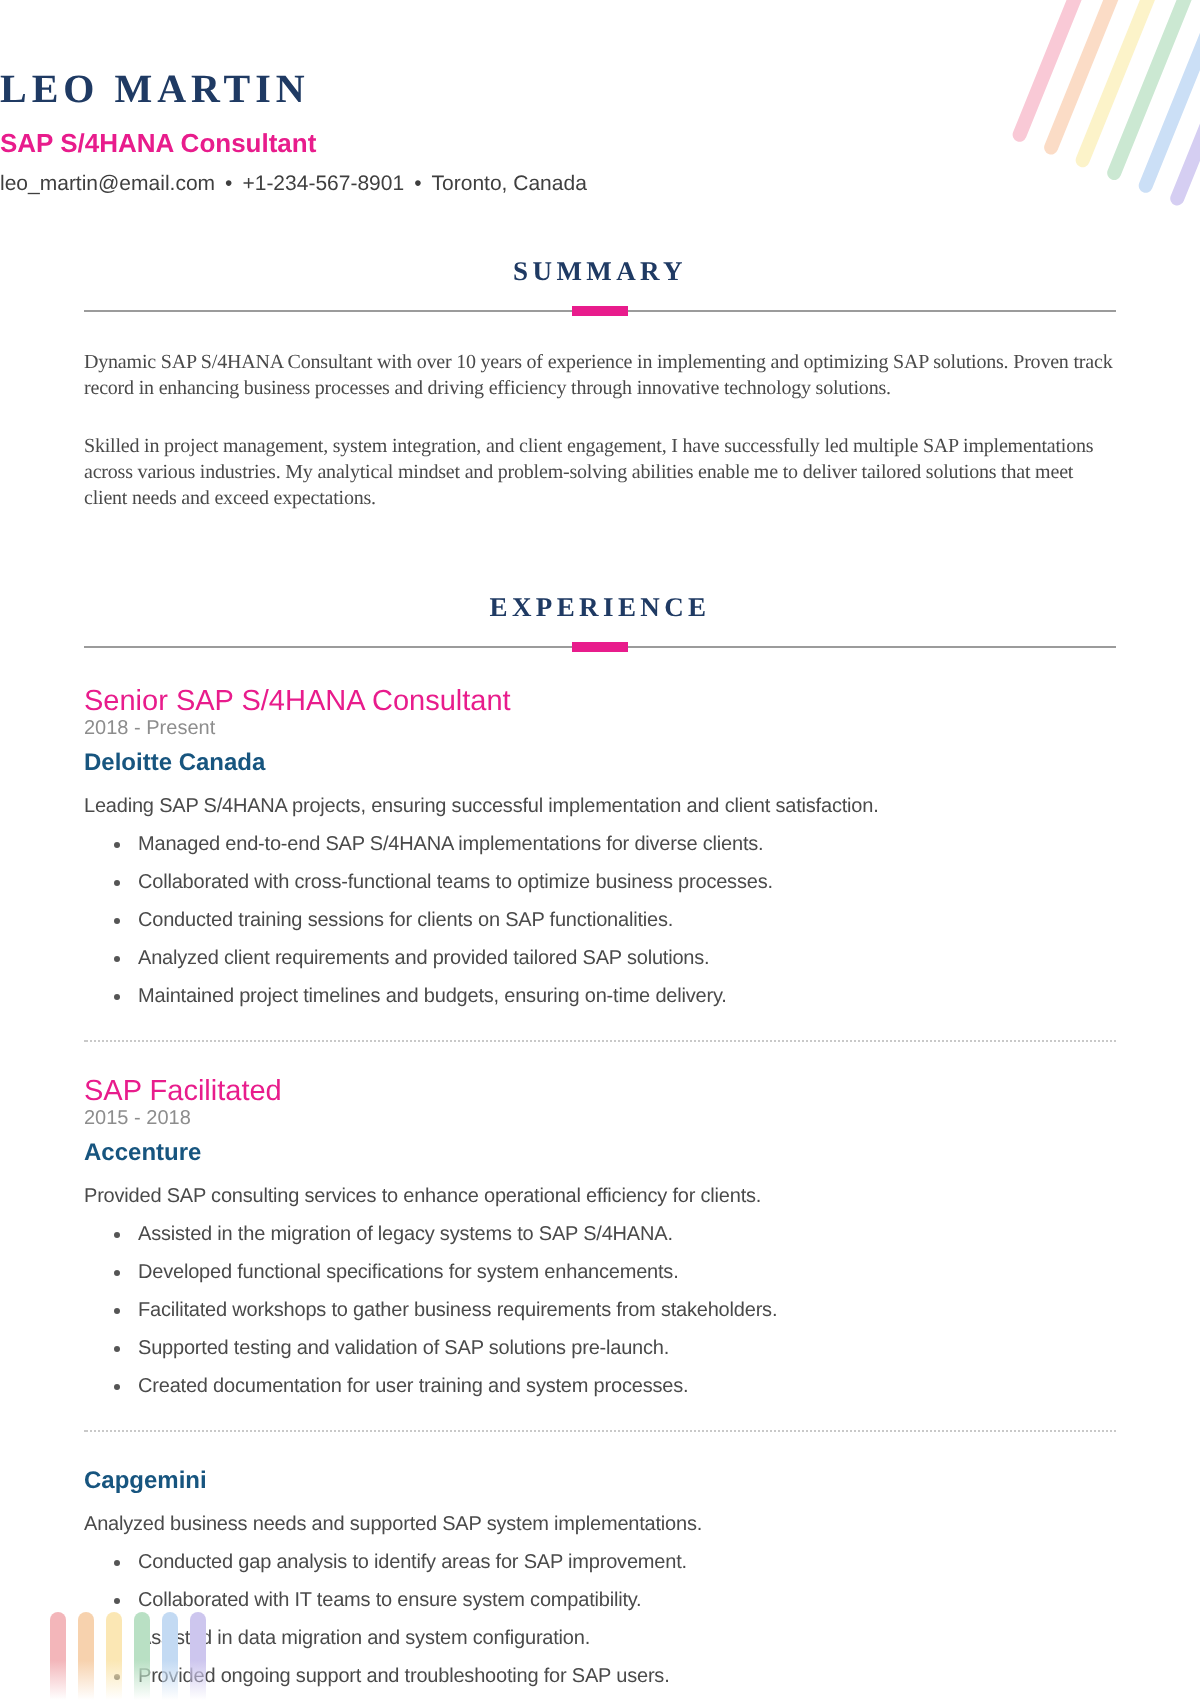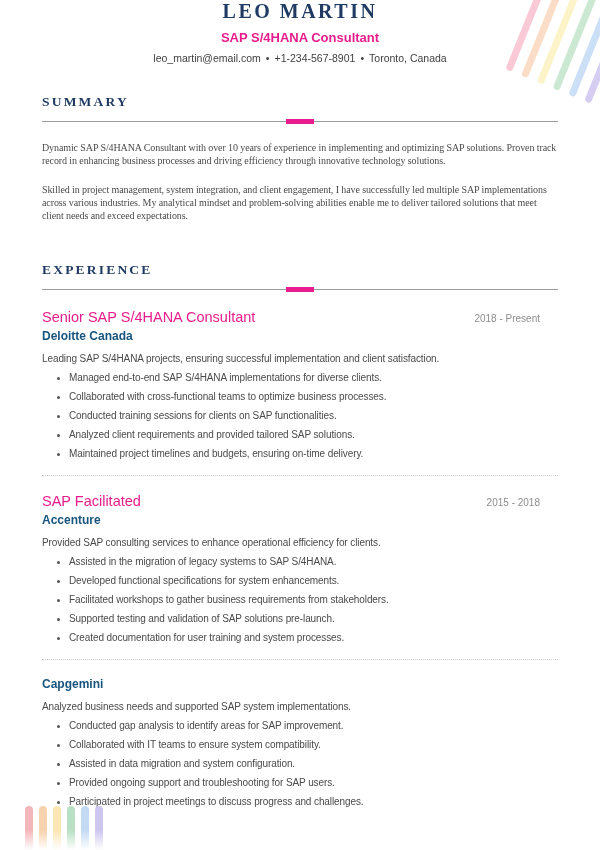--- a/index.html
+++ b/index.html
@@ -27,21 +27,21 @@
     pointer-events:none;
   }
   .deco-top-right .stripe{width:7px;height:150px;border-radius:5px;}
   .deco-bottom-left{
     position:absolute;left:25px;bottom:0;
     display:flex;gap:6px;
     pointer-events:none;
   }
   .deco-bottom-left .stripe{width:8px;height:44px;border-radius:5px 5px 0 0;}
   
-  .header{text-align:center;}
+  .header{padding-top:34px;text-align:left;}
   .name{
     font-family:"Liberation Serif",serif;
     font-size:20px;font-weight:700;
     letter-spacing:2.5px;
     color:var(--navy);
   }
   .job-headline{
     margin-top:7px;
     font-size:13px;font-weight:600;
     color:var(--accent);
@@ -51,21 +51,21 @@
     font-size:10.5px;color:#3f3f3f;
   }
   .contact .sep{margin:0 5px;color:#3f3f3f;}
   
   .content{padding:0 42px;}
   .section-heading{
     font-family:"Liberation Serif",serif;
     font-size:13.5px;font-weight:600;
     letter-spacing:2.2px;
     color:var(--navy);
-    text-align:left;
+    text-align:center;
   }
   .section-divider{position:relative;height:5px;margin-top:9px;}
   .section-divider .line{
     position:absolute;top:2px;left:0;right:0;height:1px;background:#9b9b9b;
   }
   .section-divider .chip{
     position:absolute;top:0;left:50%;transform:translateX(-50%);
     width:28px;height:5px;background:var(--accent);
   }
   .summary-section{margin-top:30px;}
@@ -73,21 +73,21 @@
   .summary-text p{
     font-size:10px;line-height:13px;letter-spacing:-0.1px;
     color:var(--body-text);
     font-family:Liberation Serif, serif;
   }
   .summary-text p + p{margin-top:16px;}
   .experience-section{margin-top:40px;}
   
   .entry{margin-top:17px;}
   .entry-sep{border-top:1px dotted #c9c9c9;margin-top:15px;}
-  .entry-header{display:flex;justify-content:space-between;align-items:baseline;}
+  .entry-header{display:flex;justify-content:space-between;align-items:baseline;flex-direction:column;}
   .entry-title{
     font-size:14.5px;font-weight:400;color:var(--accent);
   }
   .entry-dates{
     font-size:10px;color:var(--date-gray);padding-right:18px;white-space:nowrap;
   }
   .entry-company{
     margin-top:4px;
     font-size:12px;font-weight:700;color:var(--company-blue);
   }

